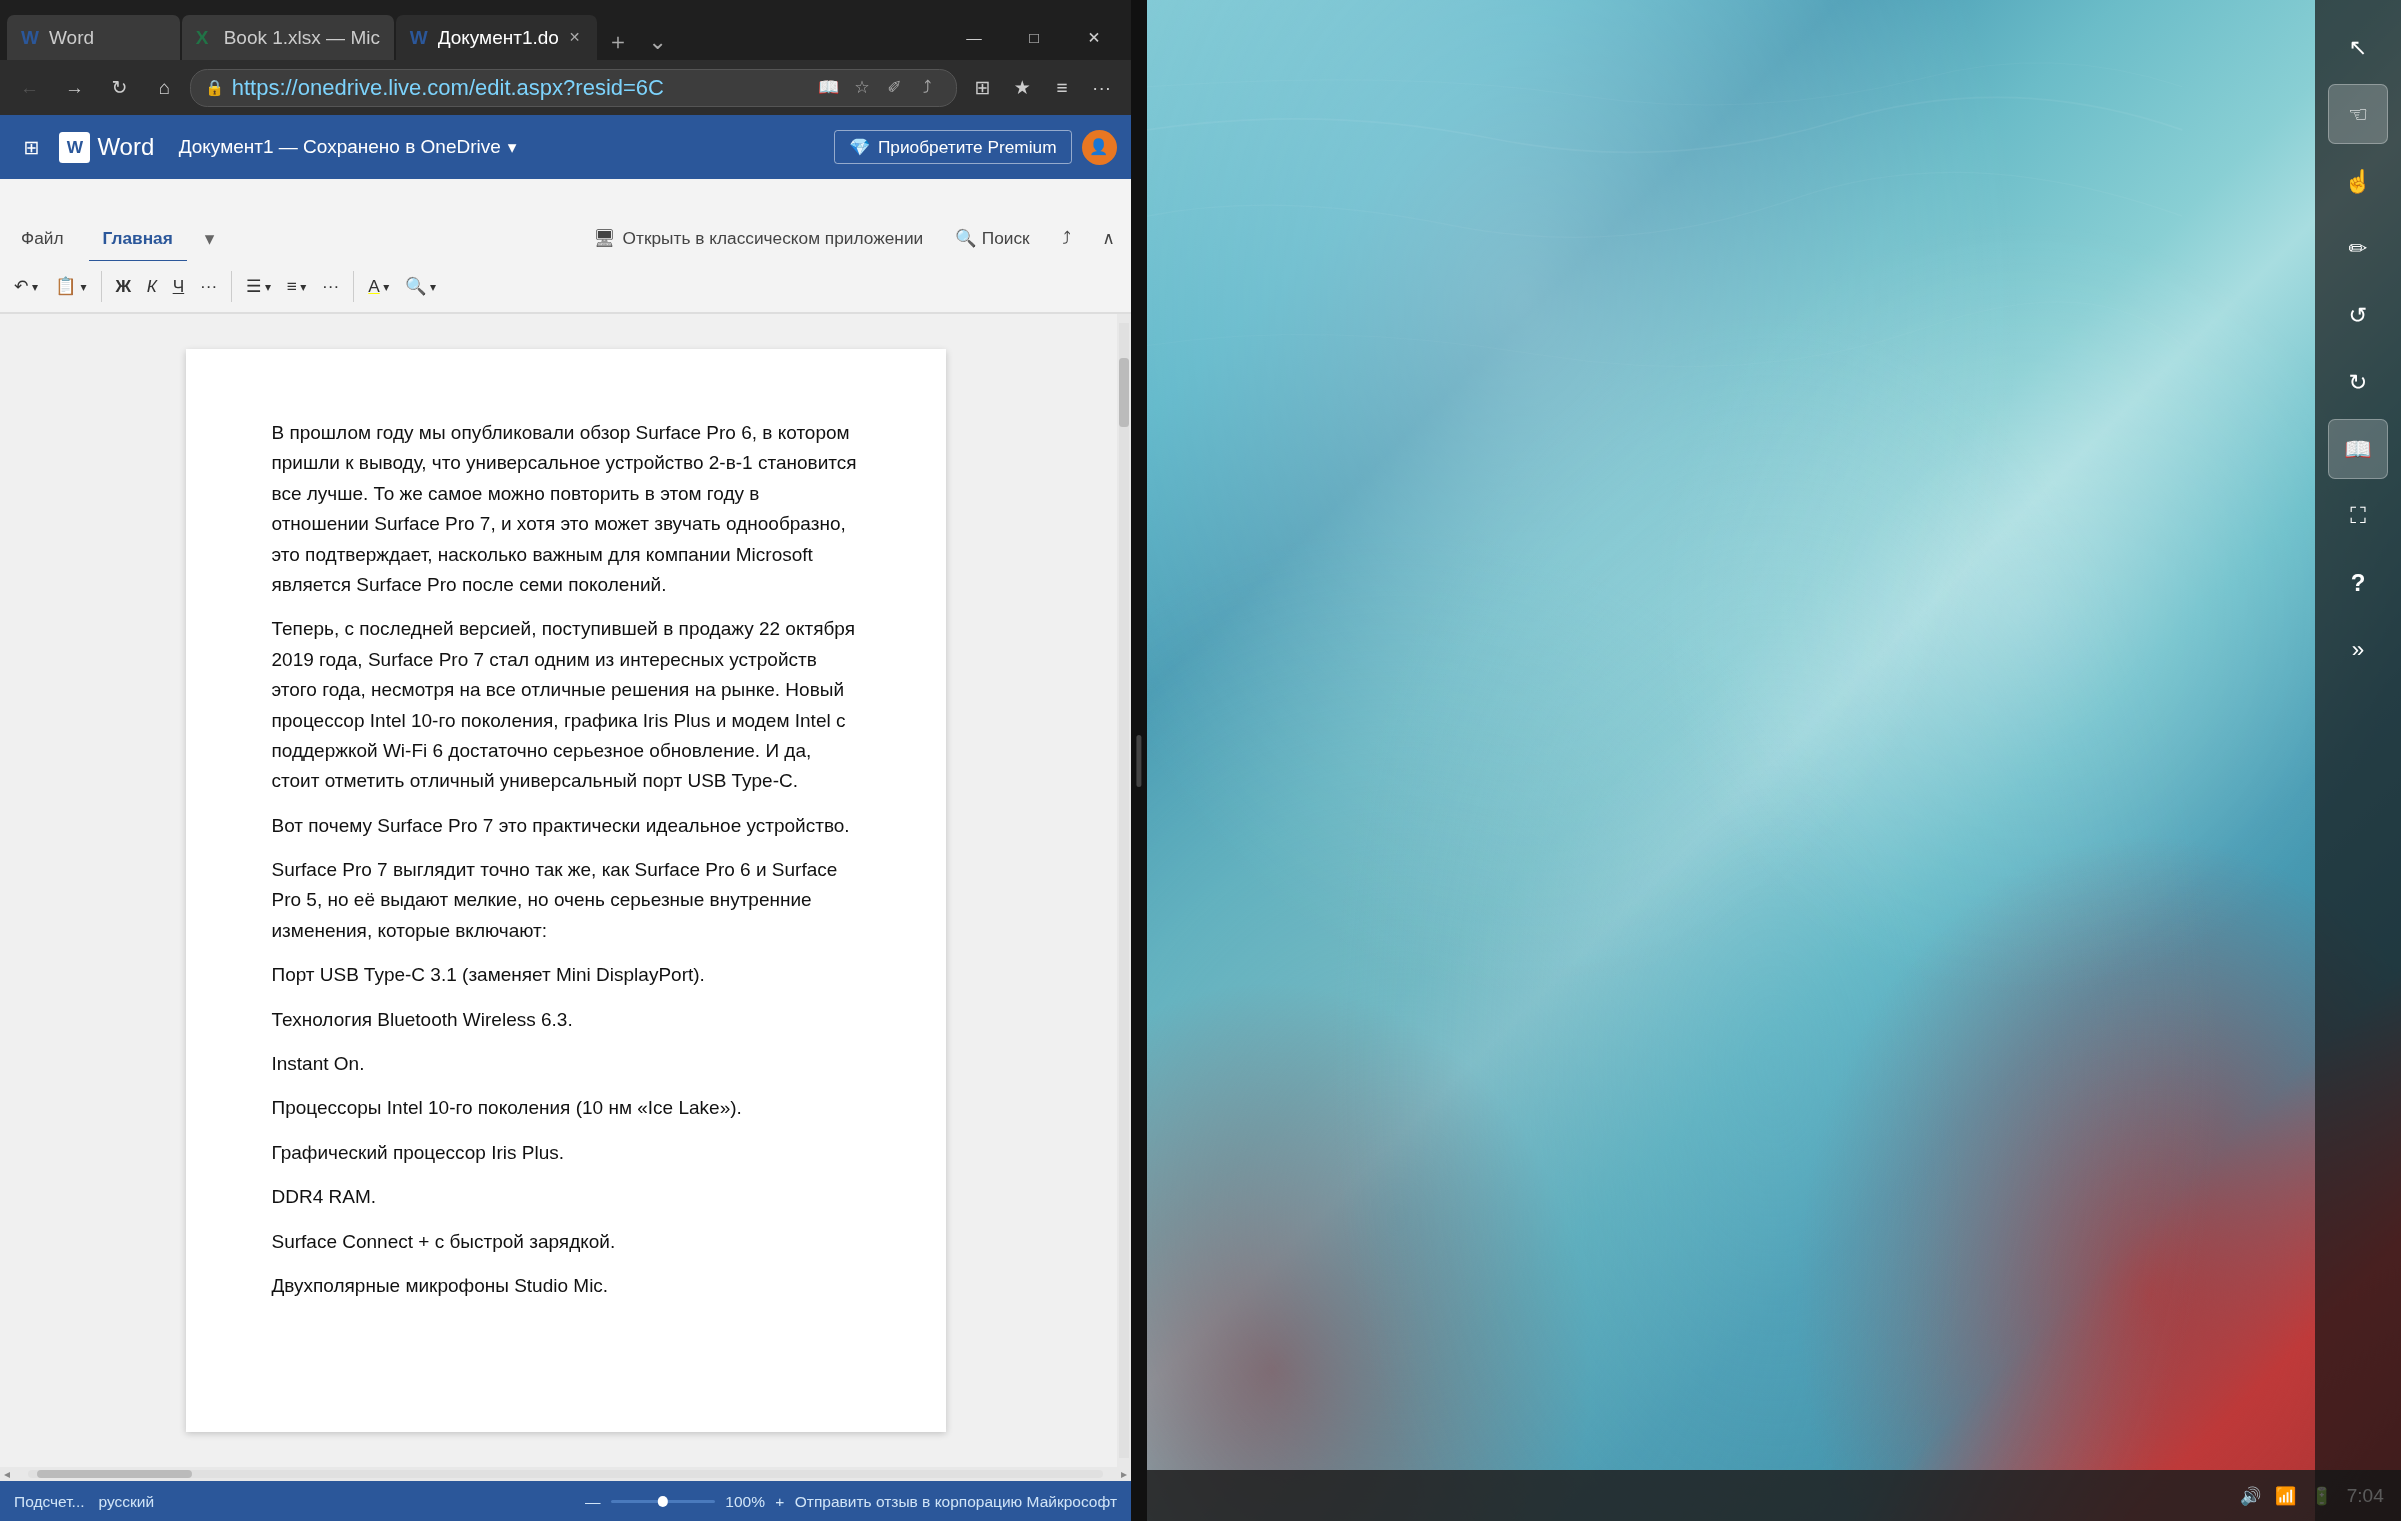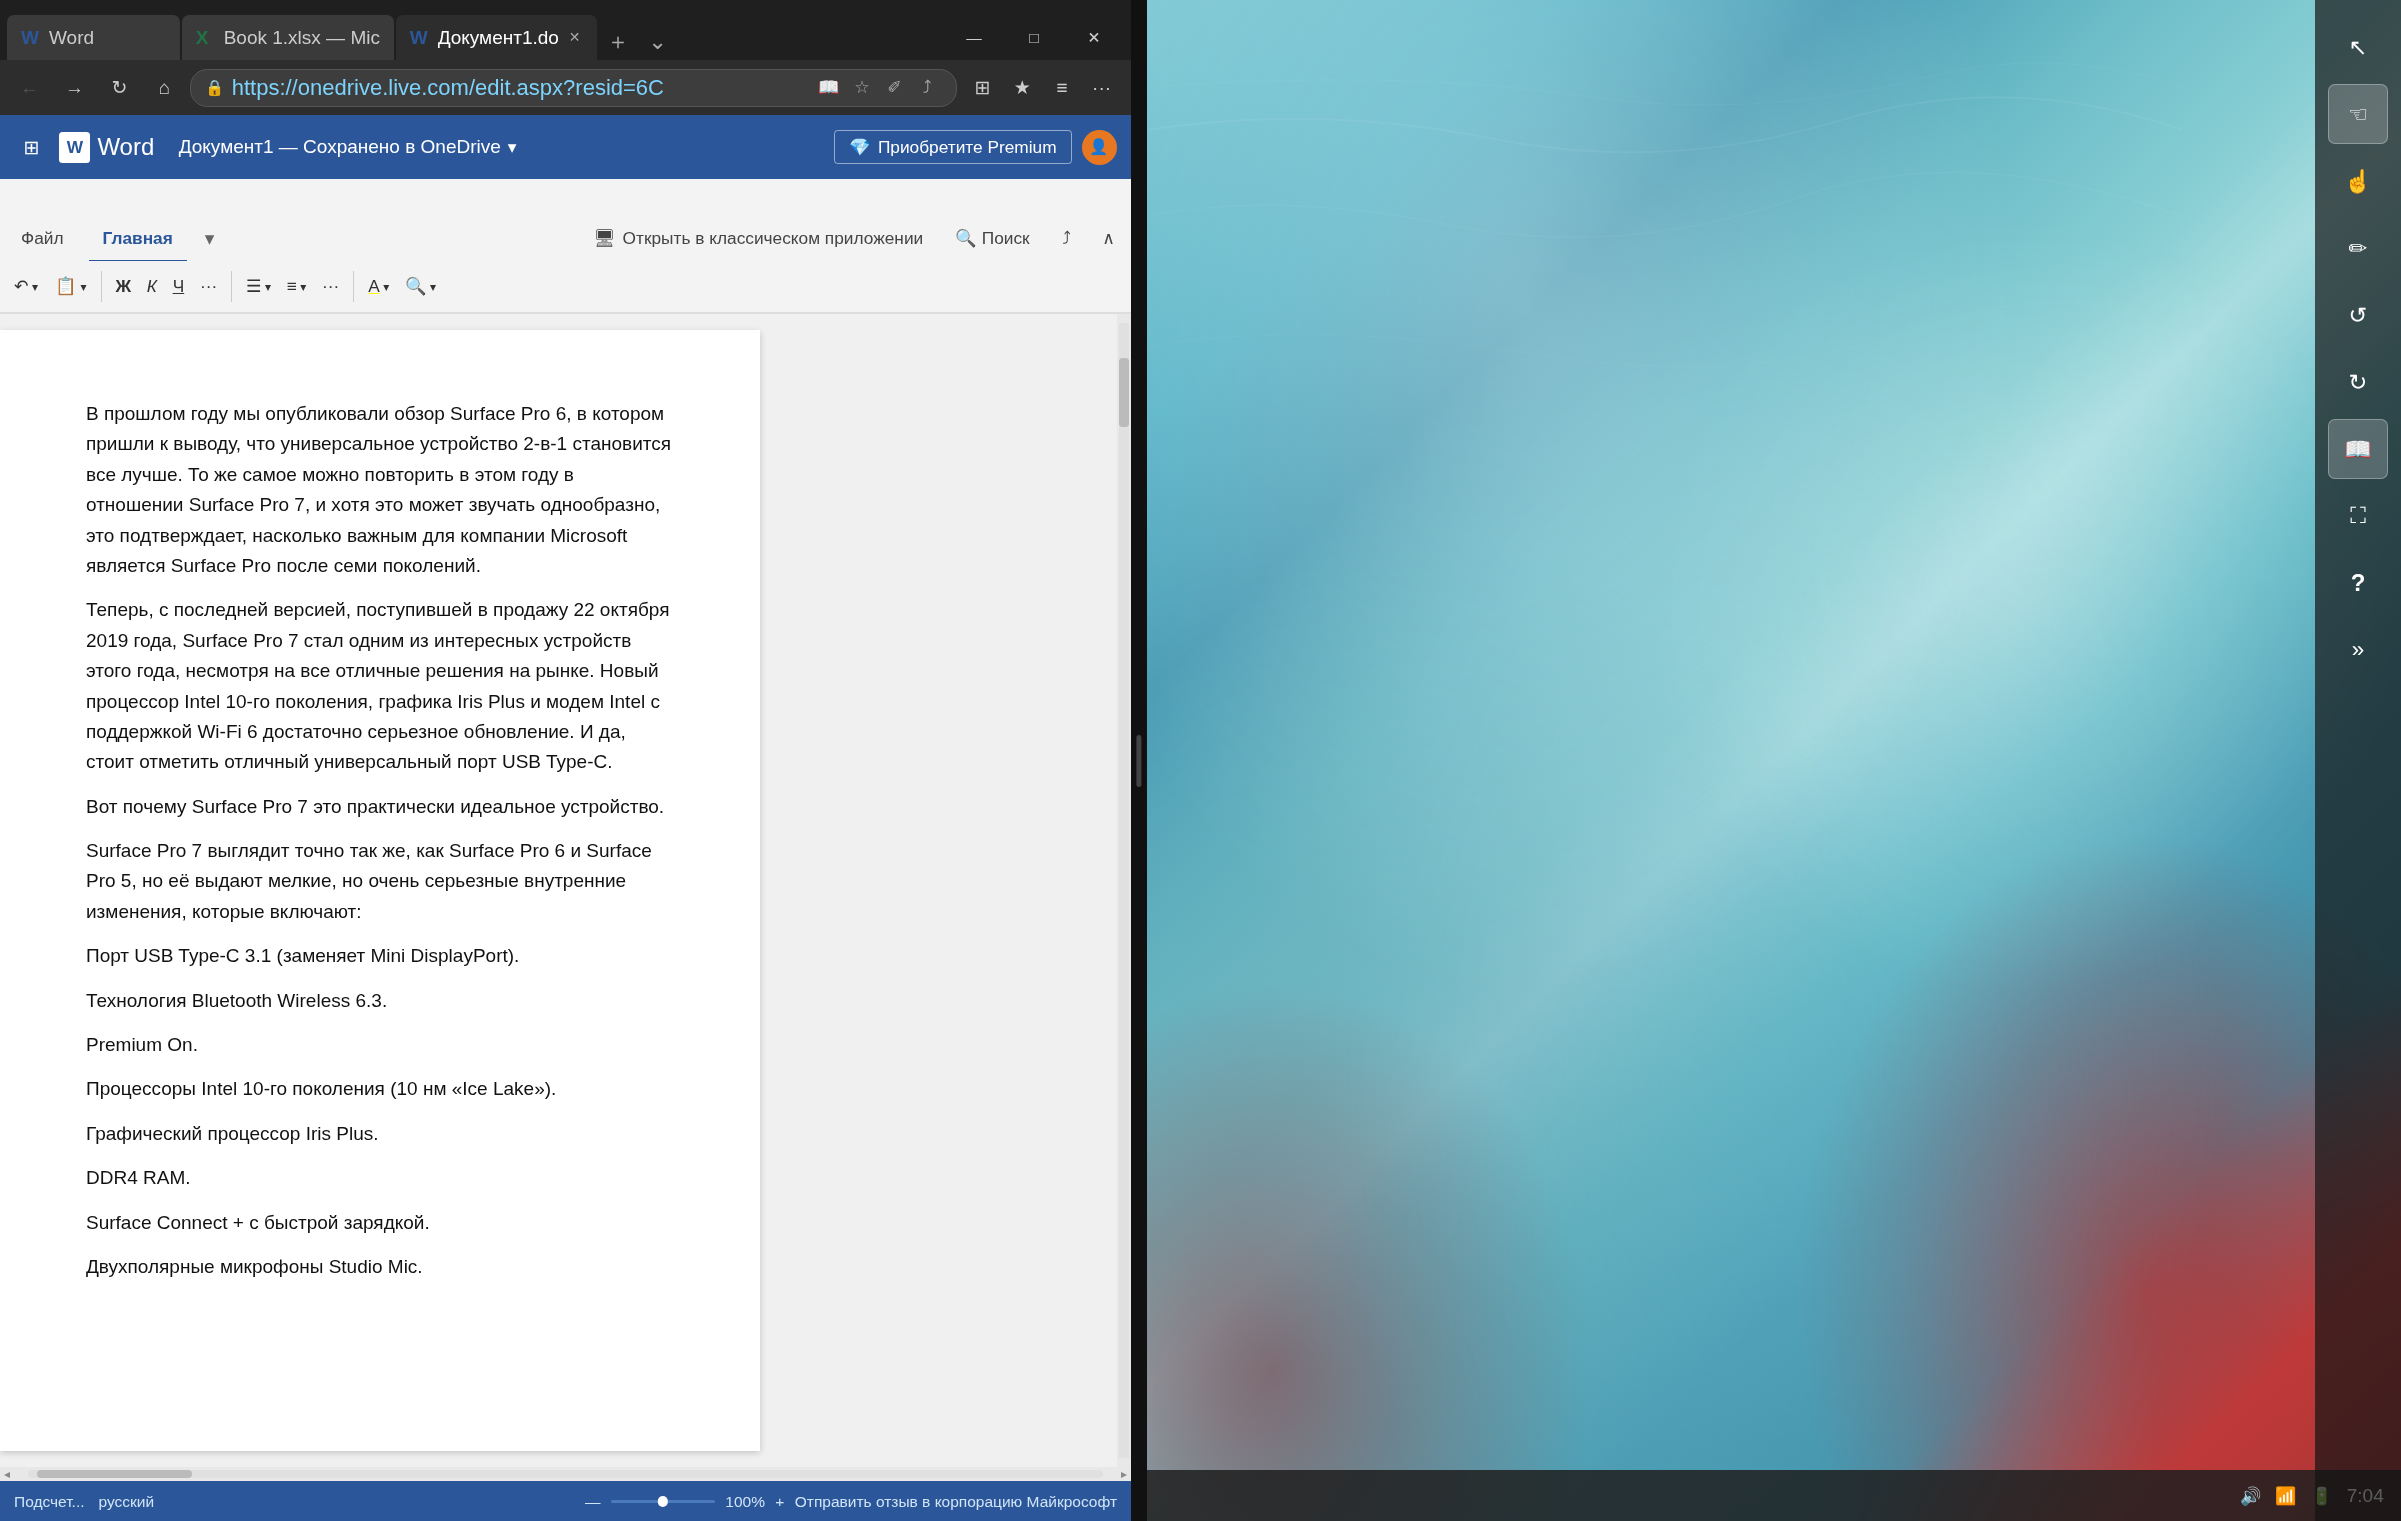--- a/index.html
+++ b/index.html
@@ -424,21 +424,22 @@
       flex: 1;
       background: #f0f0f0;
       overflow: hidden;
       position: relative;
     }
 
     .doc-scroll {
       height: 100%;
       overflow-y: auto;
       display: flex;
-      padding: 16px 0;
+      justify-content: center;
+      padding: 35px 0;
     }
 
     .doc-page {
       background: #fff;
       width: 760px;
       min-height: 950px;
       box-shadow: 0 1.7px 7px rgba(0,0,0,0.2);
       padding: 69px 86px;
       font-size: 19px;
       line-height: 1.6;
@@ -867,21 +868,21 @@
 
   <div class="doc-area">
     <div class="doc-scroll">
       <div class="doc-page">
         <p>В прошлом году мы опубликовали обзор Surface Pro 6, в котором пришли к выводу, что универсальное устройство 2-в-1 становится все лучше. То же самое можно повторить в этом году в отношении Surface Pro 7, и хотя это может звучать однообразно, это подтверждает, насколько важным для компании Microsoft является Surface Pro после семи поколений.</p>
         <p>Теперь, с последней версией, поступившей в продажу 22 октября 2019 года, Surface Pro 7 стал одним из интересных устройств этого года, несмотря на все отличные решения на рынке. Новый процессор Intel 10-го поколения, графика Iris Plus и модем Intel с поддержкой Wi-Fi 6 достаточно серьезное обновление. И да, стоит отметить отличный универсальный порт USB Type-C.</p>
         <p>Вот почему Surface Pro 7 это практически идеальное устройство.</p>
         <p>Surface Pro 7 выглядит точно так же, как Surface Pro 6 и Surface Pro 5, но её выдают мелкие, но очень серьезные внутренние изменения, которые включают:</p>
         <p>Порт USB Type-C 3.1 (заменяет Mini DisplayPort).</p>
         <p>Технология Bluetooth Wireless 6.3.</p>
-        <p>Premium On.</p>
+        <p>Instant On.</p>
         <p>Процессоры Intel 10-го поколения (10 нм «Ice Lake»).</p>
         <p>Графический процессор Iris Plus.</p>
         <p>DDR4 RAM.</p>
         <p>Surface Connect + с быстрой зарядкой.</p>
         <p>Двухполярные микрофоны Studio Mic.</p>
       </div>
     </div>
 
     <div class="right-scrollbar">
       <div class="right-scrollbar-track">

